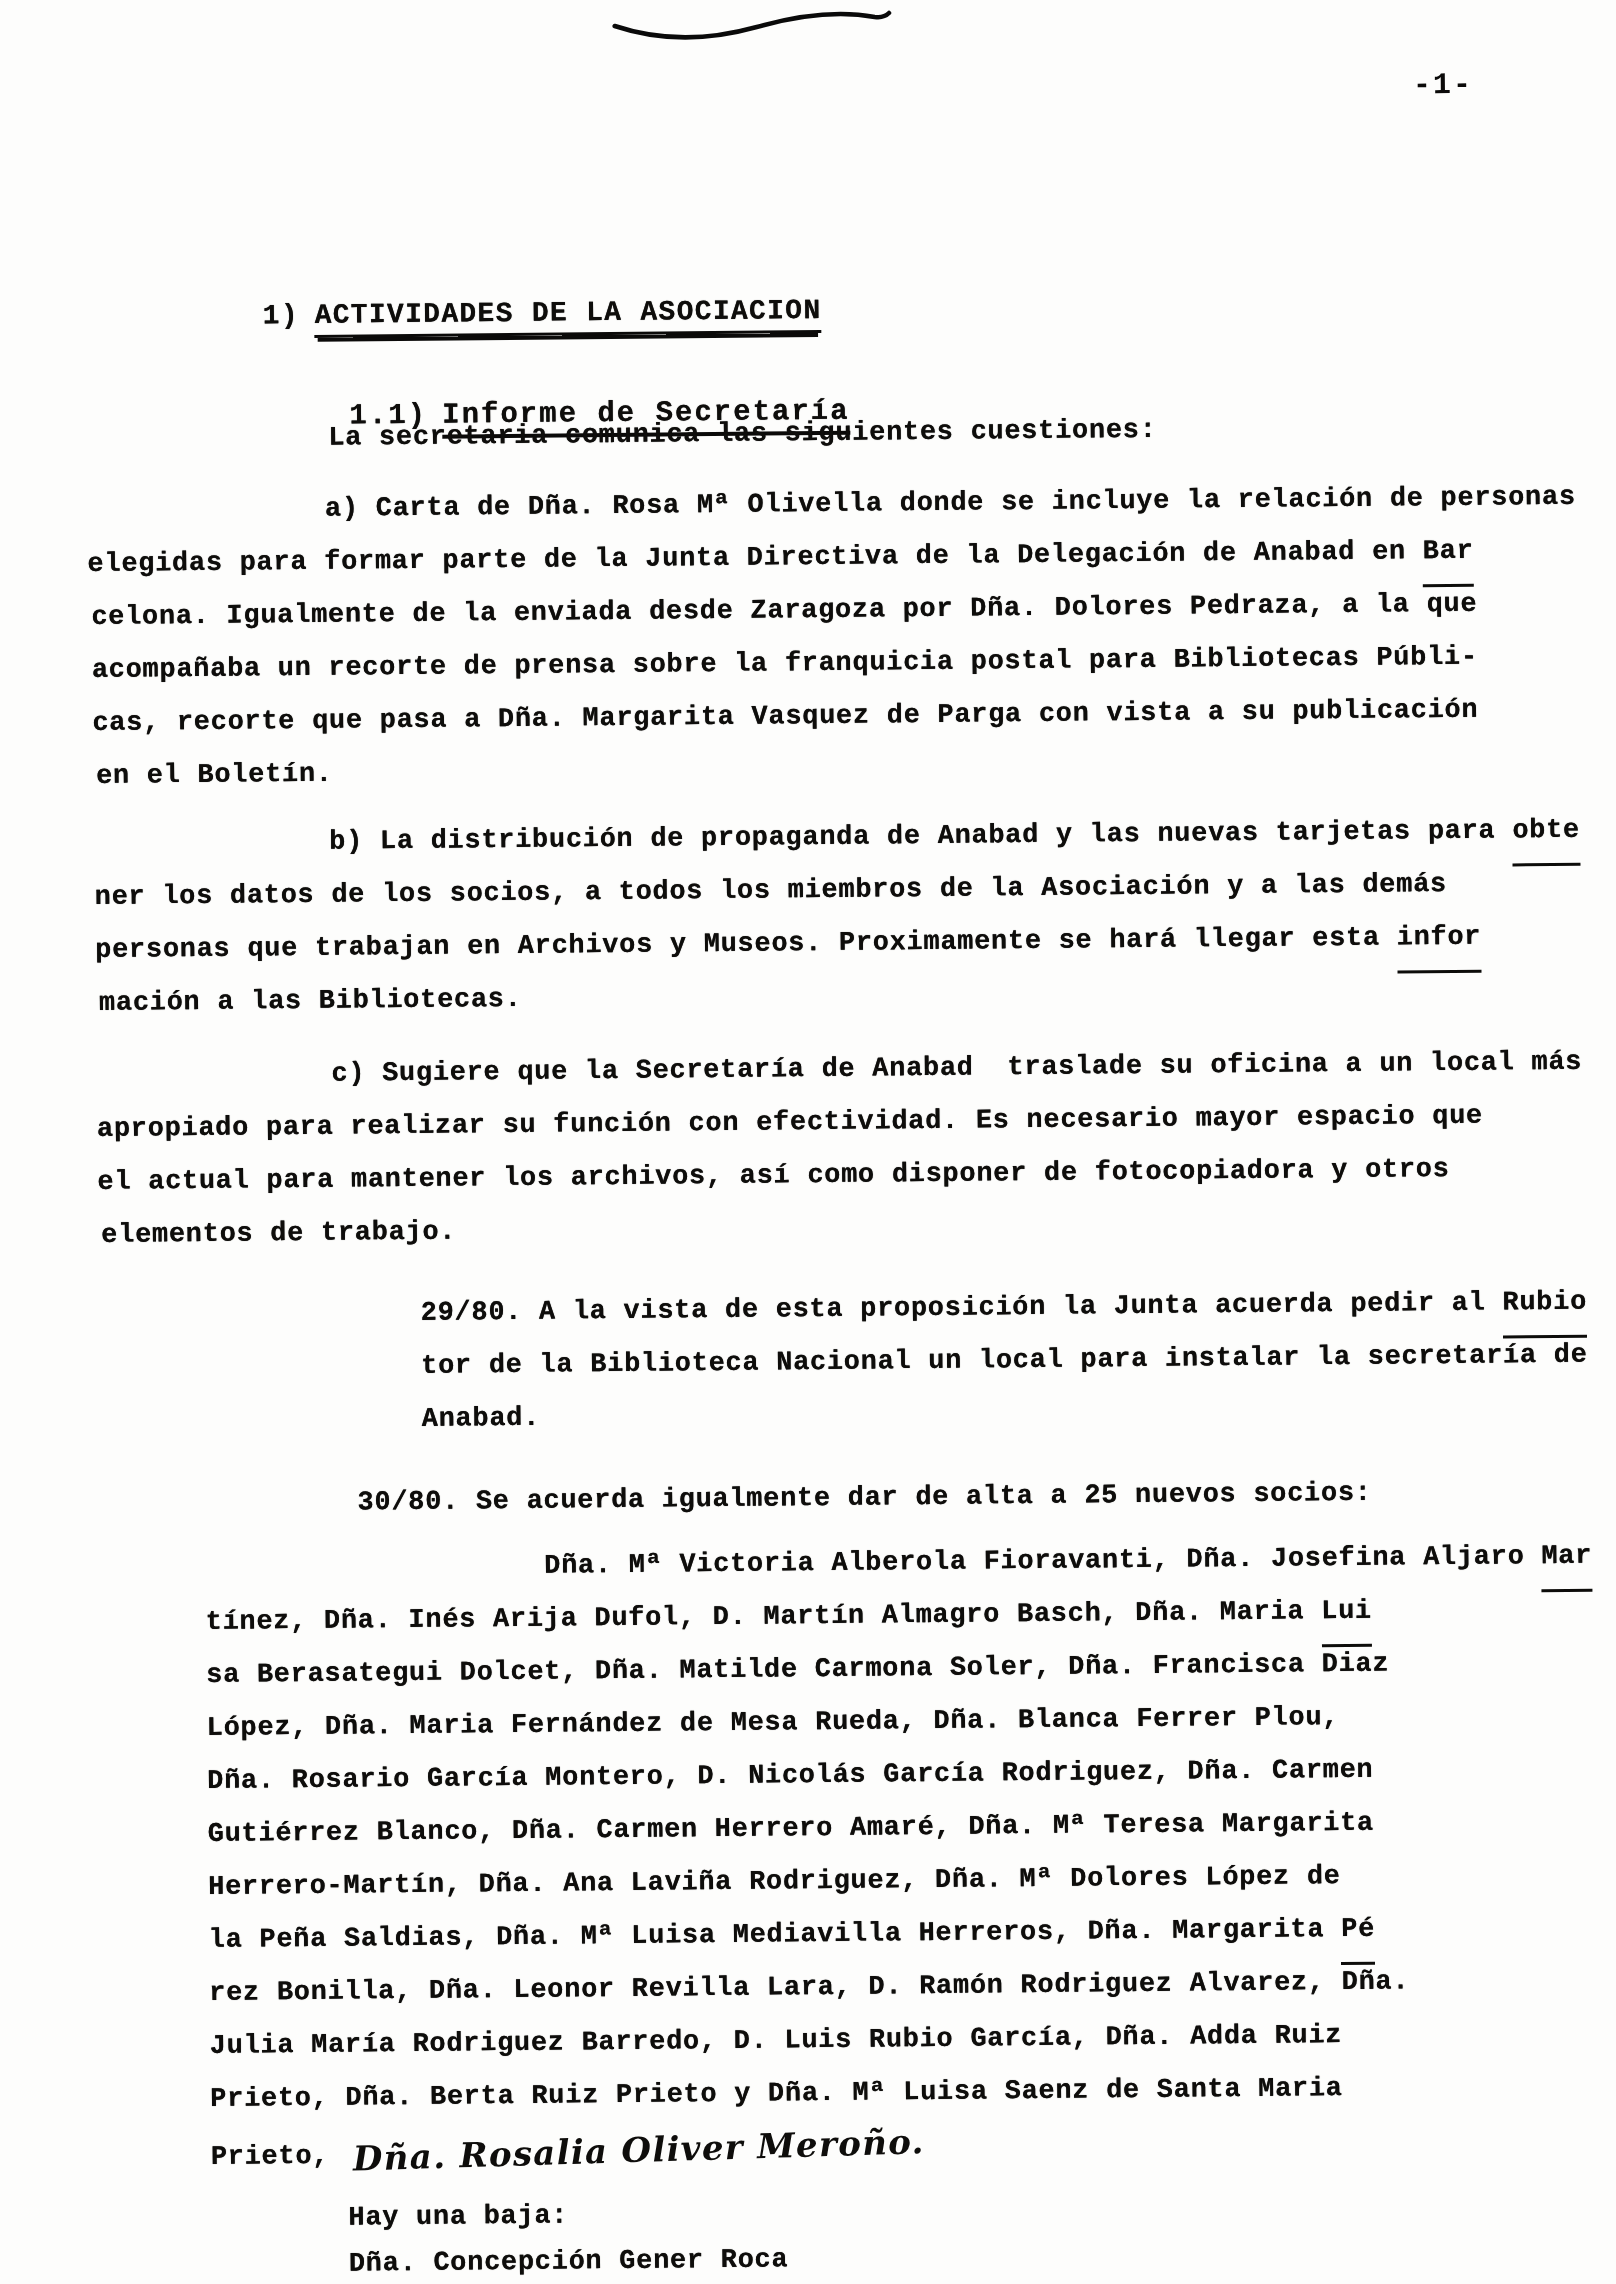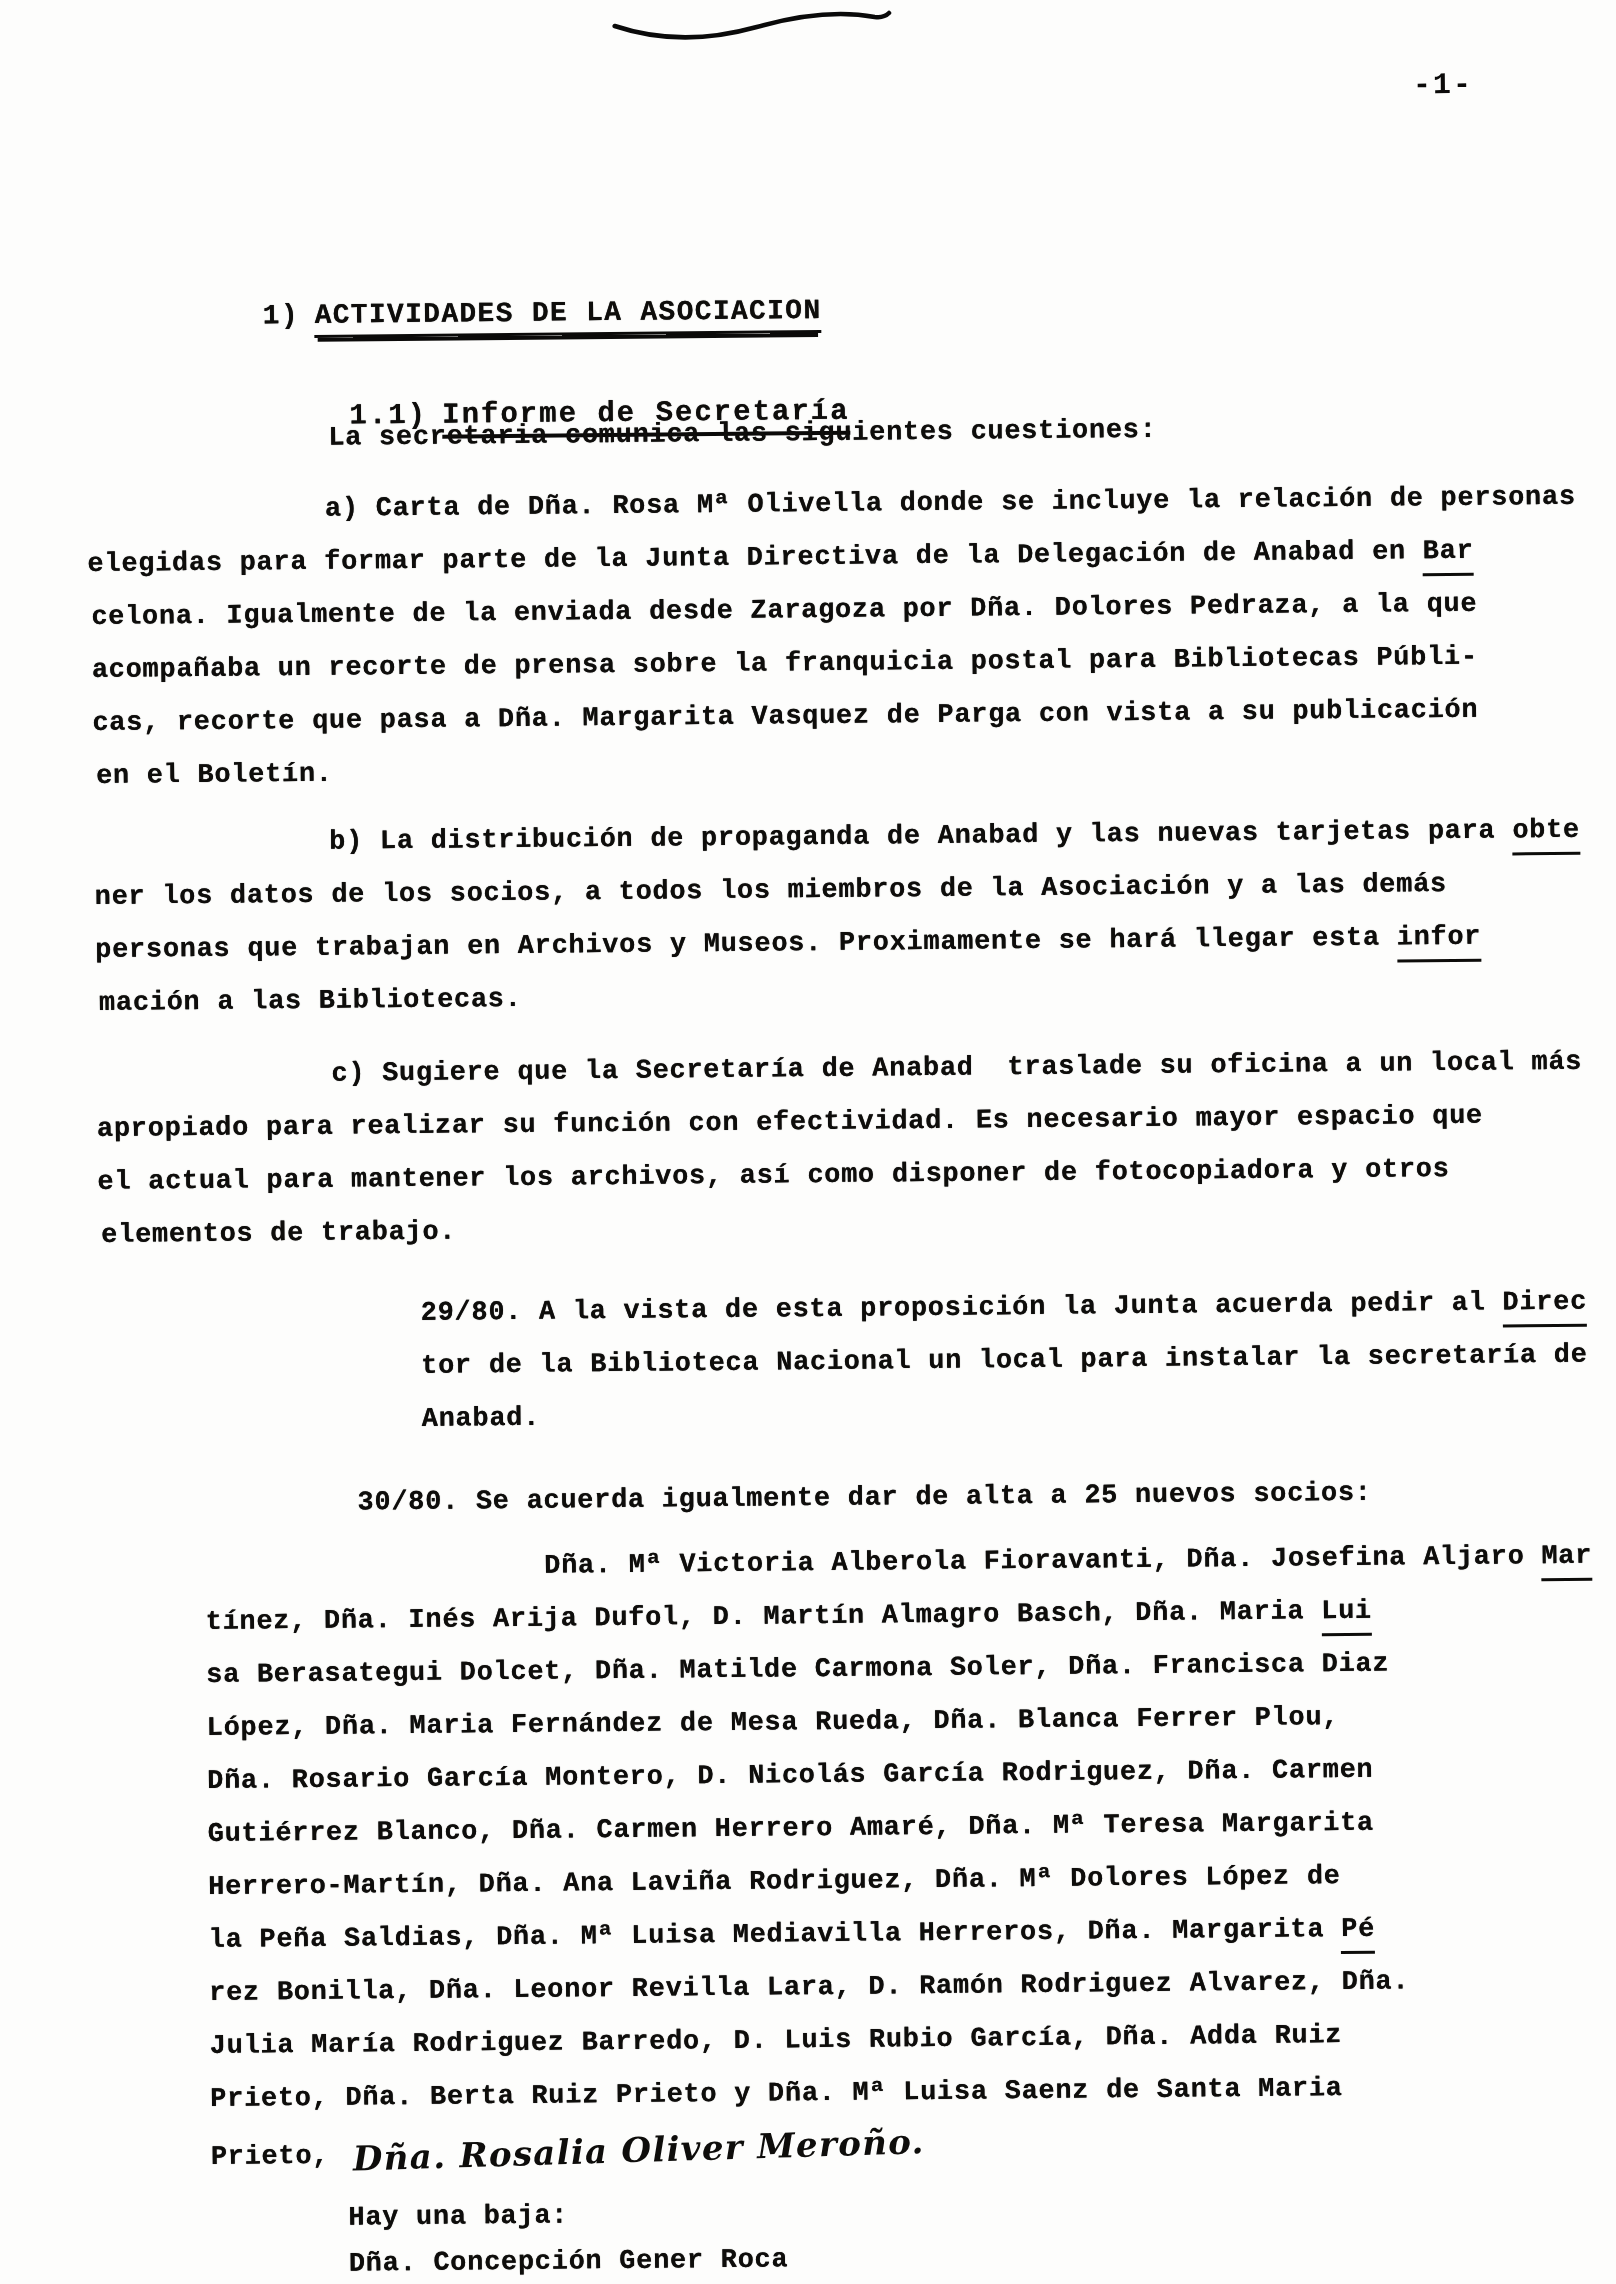--- a/index.html
+++ b/index.html
@@ -28,21 +28,21 @@
     font-weight:700;
     font-size:27px;
     letter-spacing:0.7px;
     line-height:53px;
     white-space:pre;
     text-shadow:0 0 0.7px rgba(10,9,8,0.85);
   }
   .tline{height:53px;}
   .cont-underline{
     border-bottom:3.3px solid #0d0c0a;
-    padding-bottom:7px;
+    padding-bottom:18px;
   }
   .heading{font-size:28px;letter-spacing:1.3px;}
   .heading .hnum{margin-right:15.6px;}
   .heading .hu{
     border-bottom:3.9px solid #0b0a09;
     box-shadow:0 7.2px 0 -3.3px #0b0a09;
     padding-bottom:3.9px;
   }
   .subheading{font-size:29px;letter-spacing:2px;}
   .subheading .hnum{margin-right:15px;}
@@ -84,21 +84,21 @@
     </div>
 
     <div class="block" style="top:414px;left:336px"><div class="tline"><span>La secretaria comunica las siguientes cuestiones:</span></div></div>
 
     <div class="block" style="top:485px;left:94px"><div class="tline" style="padding-left: 238px;"><span>a) Carta de Dña. Rosa Mª Olivella donde se incluye la relación de personas</span></div><div class="tline"><span>elegidas para formar parte de la Junta Directiva de la Delegación de Anabad en </span><span class="cont-underline">Bar</span></div><div class="tline" style="padding-left: 3.3px;"><span>celona. Igualmente de la enviada desde Zaragoza por Dña. Dolores Pedraza, a la que</span></div><div class="tline" style="padding-left: 3.3px;"><span>acompañaba un recorte de prensa sobre la franquicia postal para Bibliotecas Públi-</span></div><div class="tline" style="padding-left: 3.3px;"><span>cas, recorte que pasa a Dña. Margarita Vasquez de Parga con vista a su publicación</span></div><div class="tline" style="padding-left: 6.5px;"><span>en el Boletín.</span></div></div>
 
     <div class="block" style="top:818px;left:98px"><div class="tline" style="padding-left: 235px;"><span>b) La distribución de propaganda de Anabad y las nuevas tarjetas para </span><span class="cont-underline">obte</span></div><div class="tline"><span>ner los datos de los socios, a todos los miembros de la Asociación y a las demás</span></div><div class="tline"><span>personas que trabajan en Archivos y Museos. Proximamente se hará llegar esta </span><span class="cont-underline">infor</span></div><div class="tline" style="padding-left: 3.3px;"><span>mación a las Bibliotecas.</span></div></div>
 
     <div class="block" style="top:1050px;left:98px"><div class="tline" style="padding-left: 235px;"><span>c) Sugiere que la Secretaría de Anabad  traslade su oficina a un local más</span></div><div class="tline"><span>apropiado para realizar su función con efectividad. Es necesario mayor espacio que</span></div><div class="tline"><span>el actual para mantener los archivos, así como disponer de fotocopiadora y otros</span></div><div class="tline" style="padding-left: 3.3px;"><span>elementos de trabajo.</span></div></div>
 
-    <div class="block" style="top:1290px;left:420px"><div class="tline"><span>29/80. A la vista de esta proposición la Junta acuerda pedir al </span><span class="cont-underline">Direc</span></div><div class="tline"><span>tor de la Biblioteca Nacional un local para instalar la secretaría de</span></div><div class="tline"><span>Anabad.</span></div></div>
+    <div class="block" style="top:1290px;left:420px"><div class="tline"><span>29/80. A la vista de esta proposición la Junta acuerda pedir al </span><span class="cont-underline">Rubio</span></div><div class="tline"><span>tor de la Biblioteca Nacional un local para instalar la secretaría de</span></div><div class="tline"><span>Anabad.</span></div></div>
 
     <div class="block" style="top:1479px;left:355px"><div class="tline"><span>30/80. Se acuerda igualmente dar de alta a 25 nuevos socios:</span></div></div>
 
     <div class="block" style="top:1544px;left:202px"><div class="tline" style="padding-left: 339px;"><span>Dña. Mª Victoria Alberola Fioravanti, Dña. Josefina Aljaro </span><span class="cont-underline">Mar</span></div><div class="tline"><span>tínez, Dña. Inés Arija Dufol, D. Martín Almagro Basch, Dña. Maria </span><span class="cont-underline">Lui</span></div><div class="tline"><span>sa Berasategui Dolcet, Dña. Matilde Carmona Soler, Dña. Francisca Diaz</span></div><div class="tline"><span>López, Dña. Maria Fernández de Mesa Rueda, Dña. Blanca Ferrer Plou,</span></div><div class="tline"><span>Dña. Rosario García Montero, D. Nicolás García Rodriguez, Dña. Carmen</span></div><div class="tline"><span>Gutiérrez Blanco, Dña. Carmen Herrero Amaré, Dña. Mª Teresa Margarita</span></div><div class="tline"><span>Herrero-Martín, Dña. Ana Laviña Rodriguez, Dña. Mª Dolores López de</span></div><div class="tline"><span>la Peña Saldias, Dña. Mª Luisa Mediavilla Herreros, Dña. Margarita </span><span class="cont-underline">Pé</span></div><div class="tline"><span>rez Bonilla, Dña. Leonor Revilla Lara, D. Ramón Rodriguez Alvarez, Dña.</span></div><div class="tline"><span>Julia María Rodriguez Barredo, D. Luis Rubio García, Dña. Adda Ruiz</span></div><div class="tline"><span>Prieto, Dña. Berta Ruiz Prieto y Dña. Mª Luisa Saenz de Santa Maria</span></div><div class="tline"><span>Prieto, </span><span class="handwriting">Dña. Rosalia Oliver Meroño.</span></div></div>
 
     <div class="block" style="top:2194px;left:339px"><div class="tline"><span>Hay una baja:</span></div></div>
 
     <div class="block" style="top:2240px;left:339px"><div class="tline"><span>Dña. Concepción Gener Roca</span></div></div>
 
   </div>

